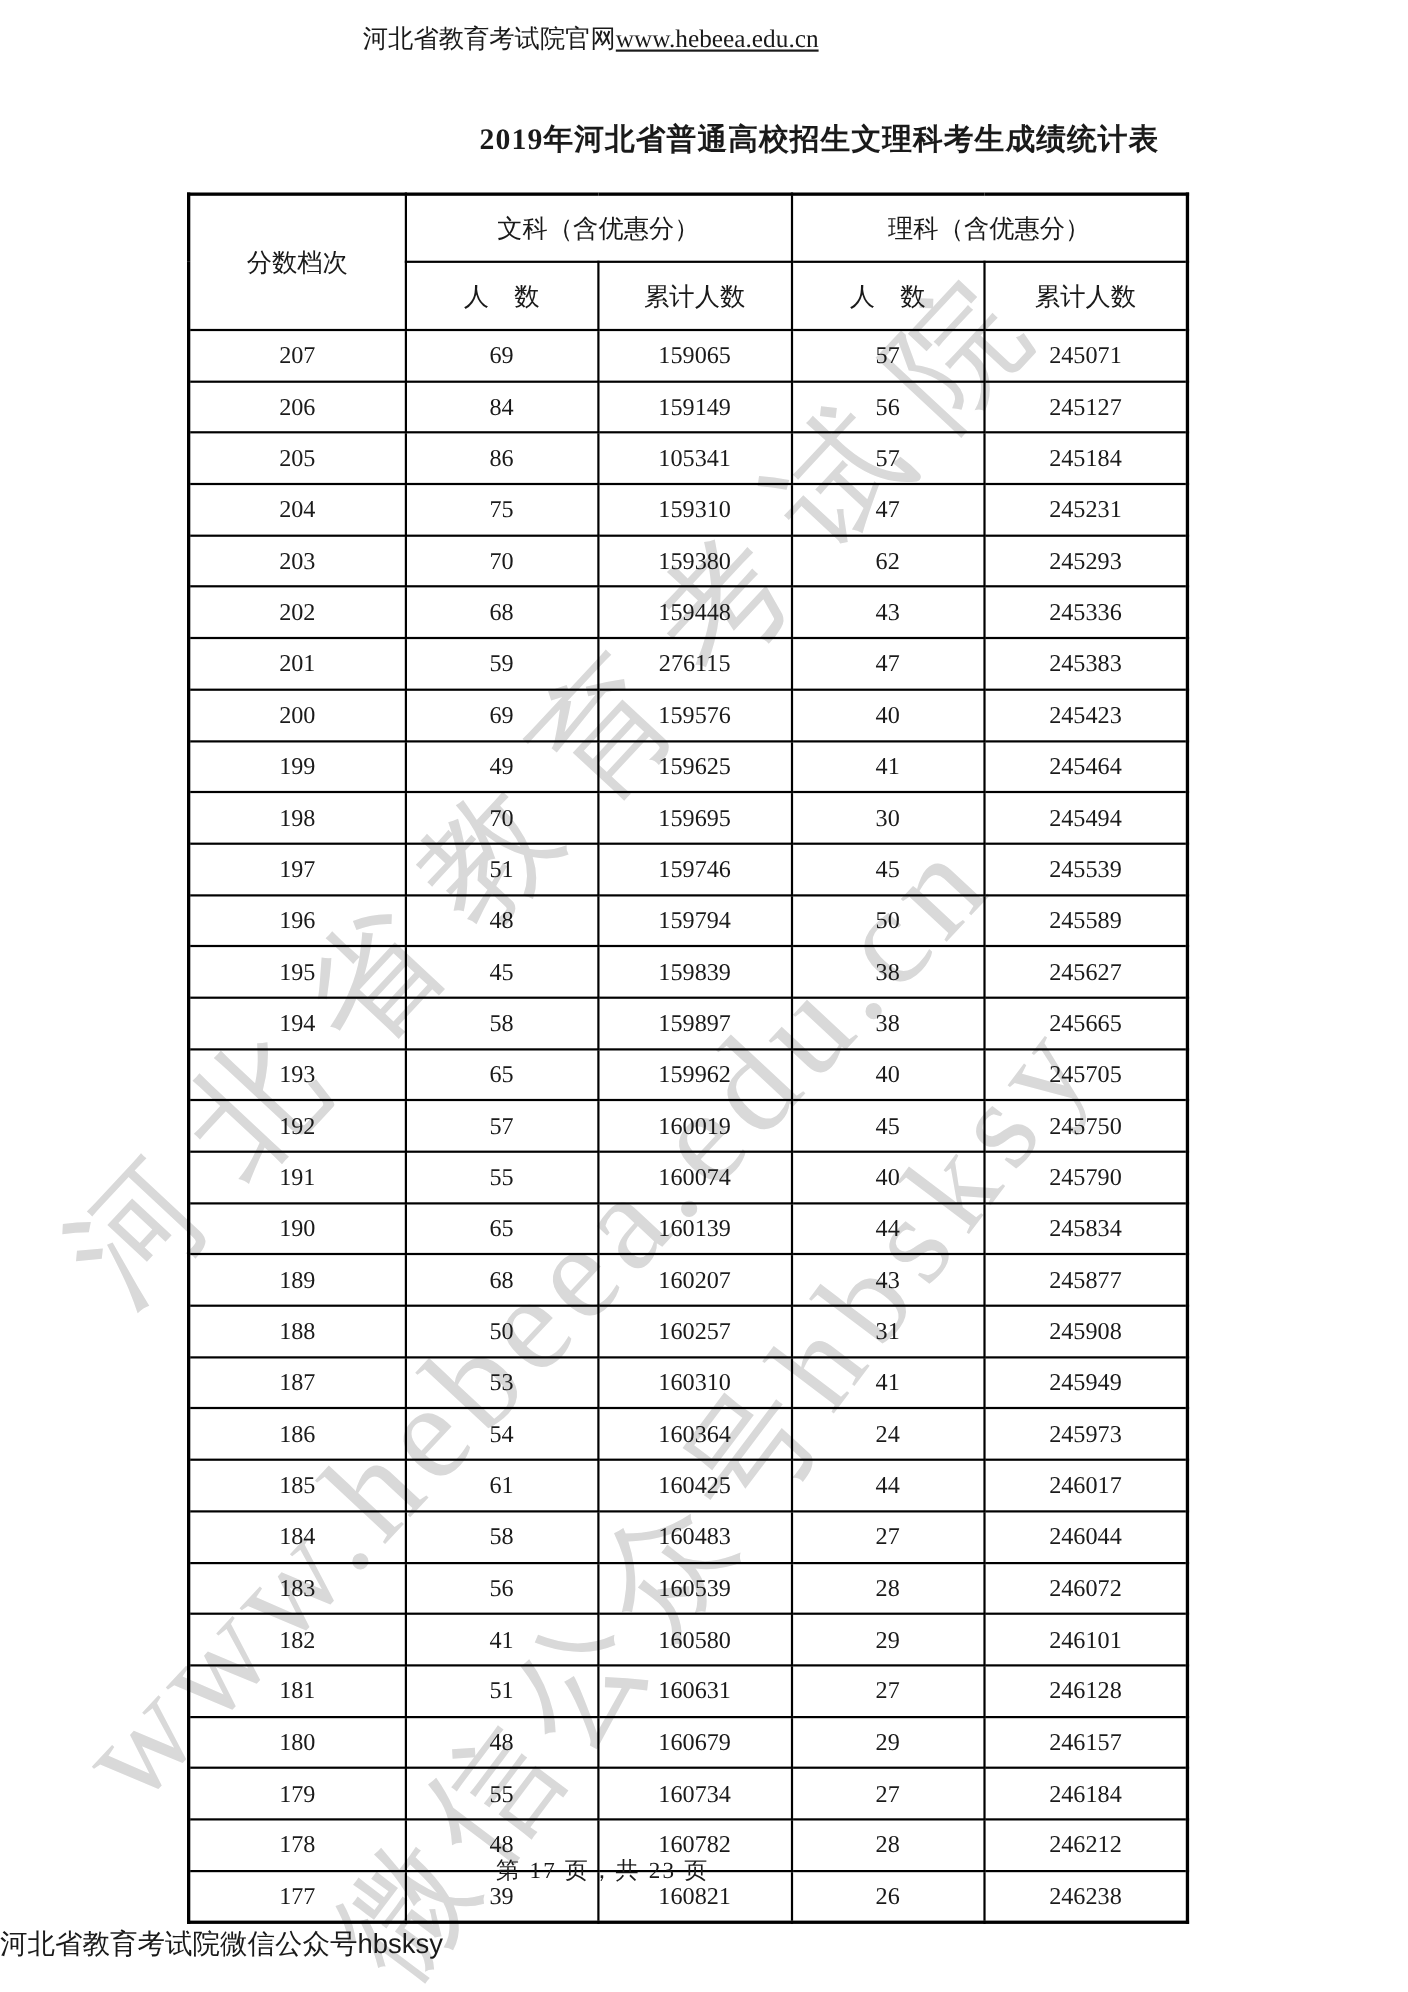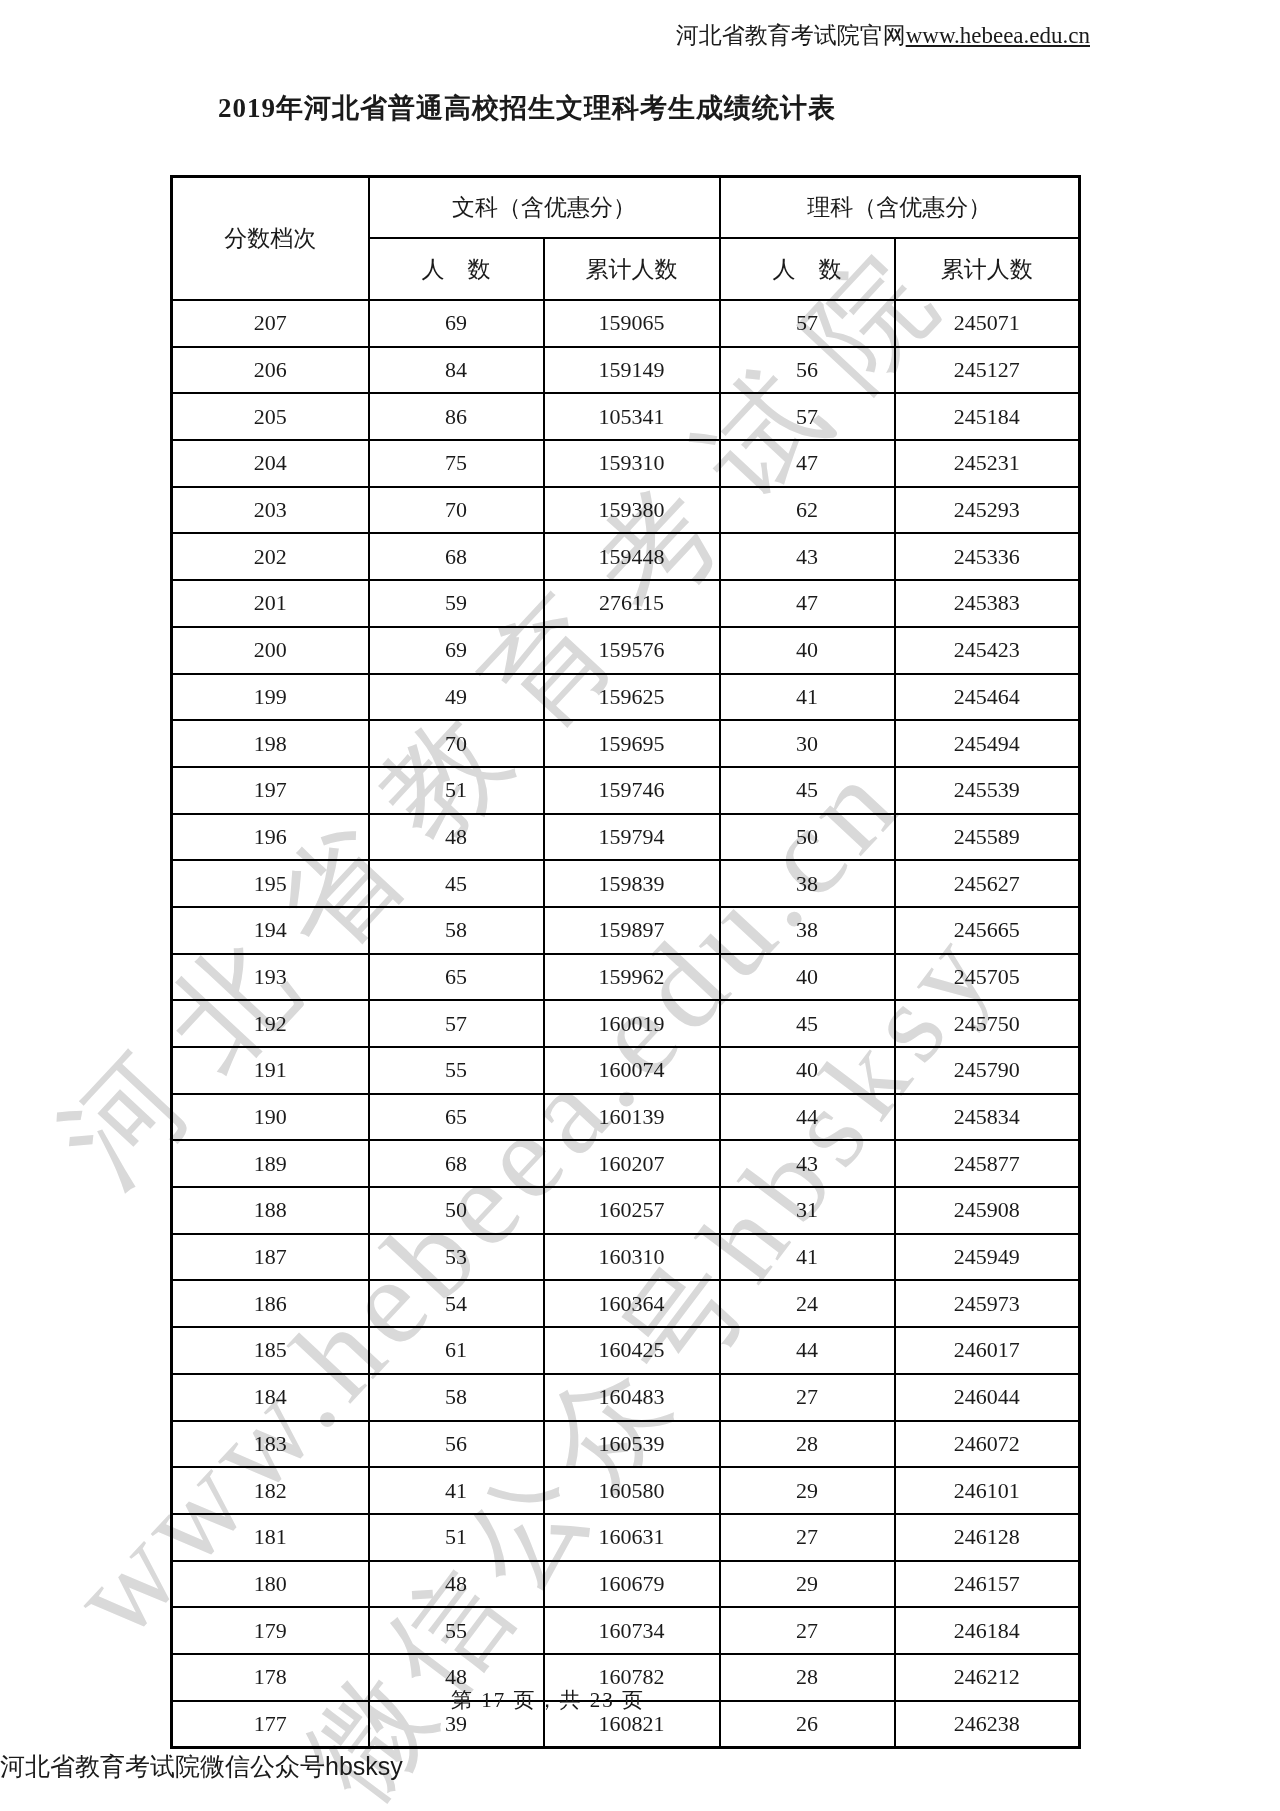--- a/index.html
+++ b/index.html
@@ -26,26 +26,26 @@
     line-height:1;
     transform-origin:0 50%;
     user-select:none;
   }
   .wm-1{left:85px;top:1105px;font-size:118px;letter-spacing:38px;transform:rotate(-47deg);}
   .wm-2{left:95px;top:1555px;font-size:124px;letter-spacing:9px;transform:rotate(-47deg);}
   .wm-3{left:335px;top:1725px;font-size:116px;letter-spacing:14px;transform:rotate(-53deg);}
   
   .site-line{
     position:absolute;top:20px;left:0;width:1074px;
-    text-align:right;font-size:23px;z-index:2;margin-left:16px;
+    text-align:center;font-size:23px;z-index:2;
   }
   .site-url{text-decoration:underline;}
   .doc-title{
-    position:absolute;top:90px;left:0;width:1054px;
-    text-align:center;font-size:27px;font-weight:bold;
+    position:absolute;top:108px;left:0;width:1054px;
+    text-align:right;font-size:27px;font-weight:bold;
     letter-spacing:1px;z-index:2;
   }
   
   table.score-table{
     position:absolute;left:170px;top:175px;width:908px;
     border-collapse:collapse;table-layout:fixed;
     z-index:1;background:transparent;
   }
   .score-table th,.score-table td{
     border:2px solid var(--border);

